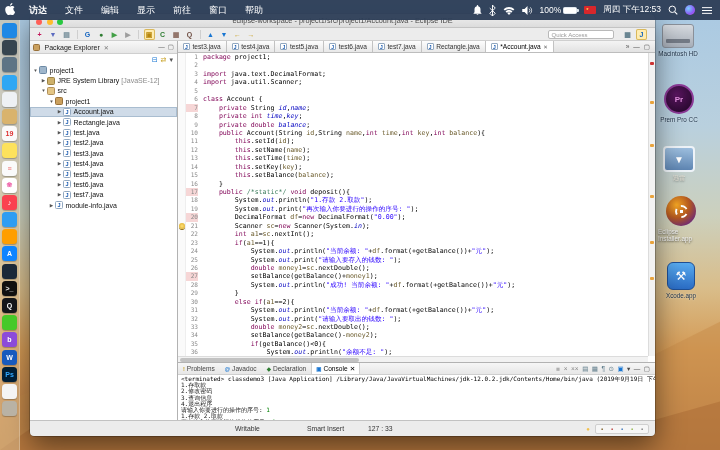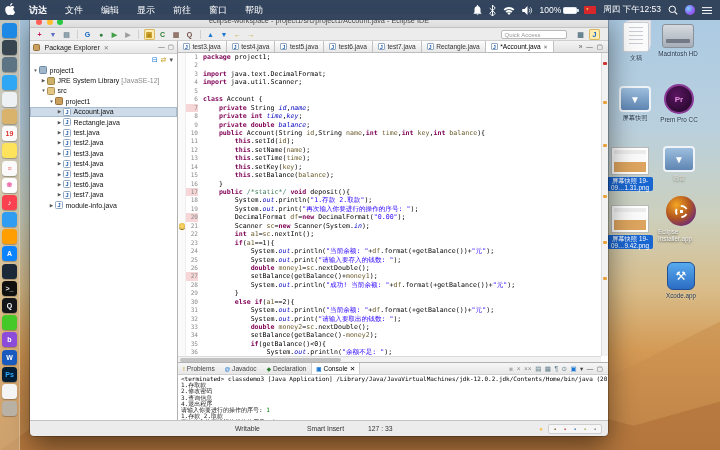--- a/index.html
+++ b/index.html
@@ -55,21 +55,21 @@
     border:2px solid #8b3a96; display:flex; align-items:center; justify-content:center; color:#e48fe0; font-size:8px; font-weight:bold; }
   .t-thumb { width:36px; height:26px; background:linear-gradient(#ececec 0 18%, #fafafa 18% 55%, #dca45e 55% 100%);
     border:2px solid #fff; box-shadow:0 0 0 1px #b9b9b9; }
   .t-gear { width:30px; height:30px; border-radius:50%; background:radial-gradient(circle at 35% 30%, #f5a623, #b3581f 45%, #6d2a78 80%);
     display:flex; align-items:center; justify-content:center; }
   .t-gear span { width:13px; height:13px; border:2.5px dashed #fff; border-radius:50%; background:radial-gradient(#fff 28%, transparent 30%); }
   .t-xcode { width:28px; height:28px; border-radius:6px; background:linear-gradient(#58abef,#2b6cc4); border:1px solid #1f4f95;
     display:flex; align-items:center; justify-content:center; color:#fff; font-size:12px; }
 
   
-  .ewin { position:absolute; left:30px; top:14px; width:578px; height:422px; background:#0369a1; border-radius:5px;
+  .ewin { position:absolute; left:30px; top:14px; width:625px; height:422px; background:#0369a1; border-radius:5px;
     box-shadow:0 10px 28px rgba(0,0,0,.5), 0 0 0 1px rgba(0,0,0,.22); z-index:10; }
   .titlebar { height:14px; background:linear-gradient(#f0f0f0,#dcdcdc); border-bottom:1px solid #c3c3c3; border-radius:5px 5px 0 0; position:relative; }
   .lights { position:absolute; left:6px; top:4.5px; display:flex; gap:4.5px; }
   .light { width:6px; height:6px; border-radius:50%; }
   .l-close{ background:#ff5f57; } .l-min{ background:#febc2e; } .l-max{ background:#28c840; }
   .wtitle { text-align:center; font-size:7.3px; color:#4a4a4a; line-height:14px; white-space:nowrap; overflow:hidden; padding:0 60px; }
 
   .toolbar { height:13px; background:#ececec; border-bottom:1px solid #cfcfcf; display:flex; align-items:center; padding:0 4px; gap:2.5px; }
   .tbi { min-width:11px; height:11px; border-radius:2px; display:flex; align-items:center; justify-content:center;
     font-size:7px; font-weight:bold; line-height:1; }
@@ -109,21 +109,21 @@
   .tab-extras { margin-left:auto; display:flex; align-items:center; gap:4px; padding:0 5px; color:#555; font-size:6.5px; }
 
   .codewrap { position:absolute; left:0; right:0; top:12px; bottom:6px; display:flex; overflow:hidden;
     font-family:"DejaVu Sans Mono",monospace; font-size:6.6px; }
   .markers { width:8px; background:#fafafa; border-right:1px solid #eee; position:relative; flex:none; }
   .bulb { position:absolute; left:1px; width:6px; height:6px; border-radius:50%; background:radial-gradient(#ffe27a,#d9a520); box-shadow:0 1px 0 #8a6a14; }
   .gutter { width:14px; flex:none; text-align:right; padding-right:2px; color:#8a8a8a; font-size:6.1px; background:#fff; }
   .gutter div, .codelines div { height:8.44px; line-height:8.44px; }
   .gutter div.hl { background:#f6d6d6; }
   .codelines { flex:1; padding-left:3px; white-space:pre; overflow:hidden; color:#000; }
-  .kw { color:#7f0055; font-weight:bold; }
+  .kw { color:#7f0055; font-weight:normal; }
   .str { color:#2a00ff; }
   .com { color:#3f7f5f; }
   .fld { color:#0000c0; font-style:italic; }
   .loc { color:#6a5a2a; }
   .ruler { position:absolute; right:0; top:12px; bottom:6px; width:7px; background:#f2f2f2; border-left:1px solid #dcdcdc; }
   .rmark { position:absolute; left:1px; width:4px; height:3px; border-radius:1px; }
   .hscroll { position:absolute; left:0; right:7px; bottom:0; height:6px; background:#f2f2f2; border-top:1px solid #dcdcdc; }
   .hthumb { position:absolute; left:2px; top:1px; width:38%; height:3.5px; background:#c2c2c2; border-radius:2px; }
 
   .console { position:absolute; left:148px; right:0; bottom:16px; height:58px; background:#fff; border-top:1px solid #b2b2b2; }

